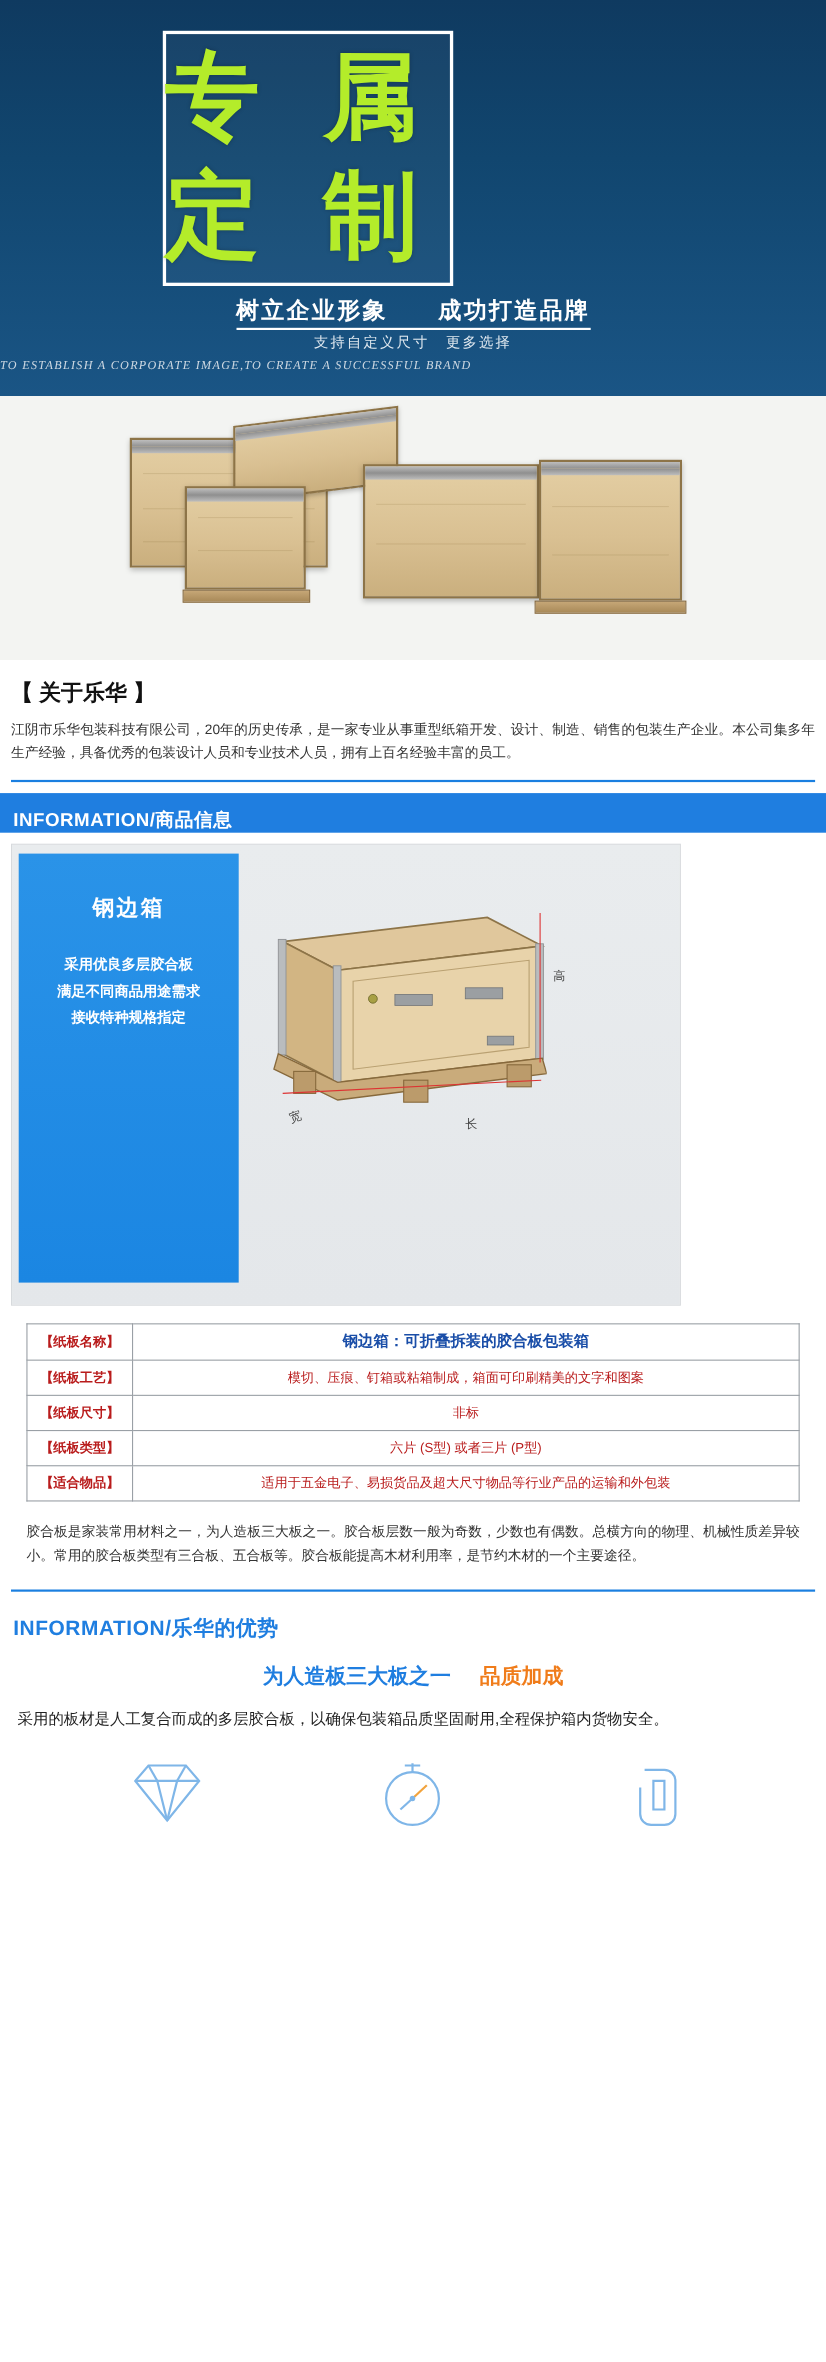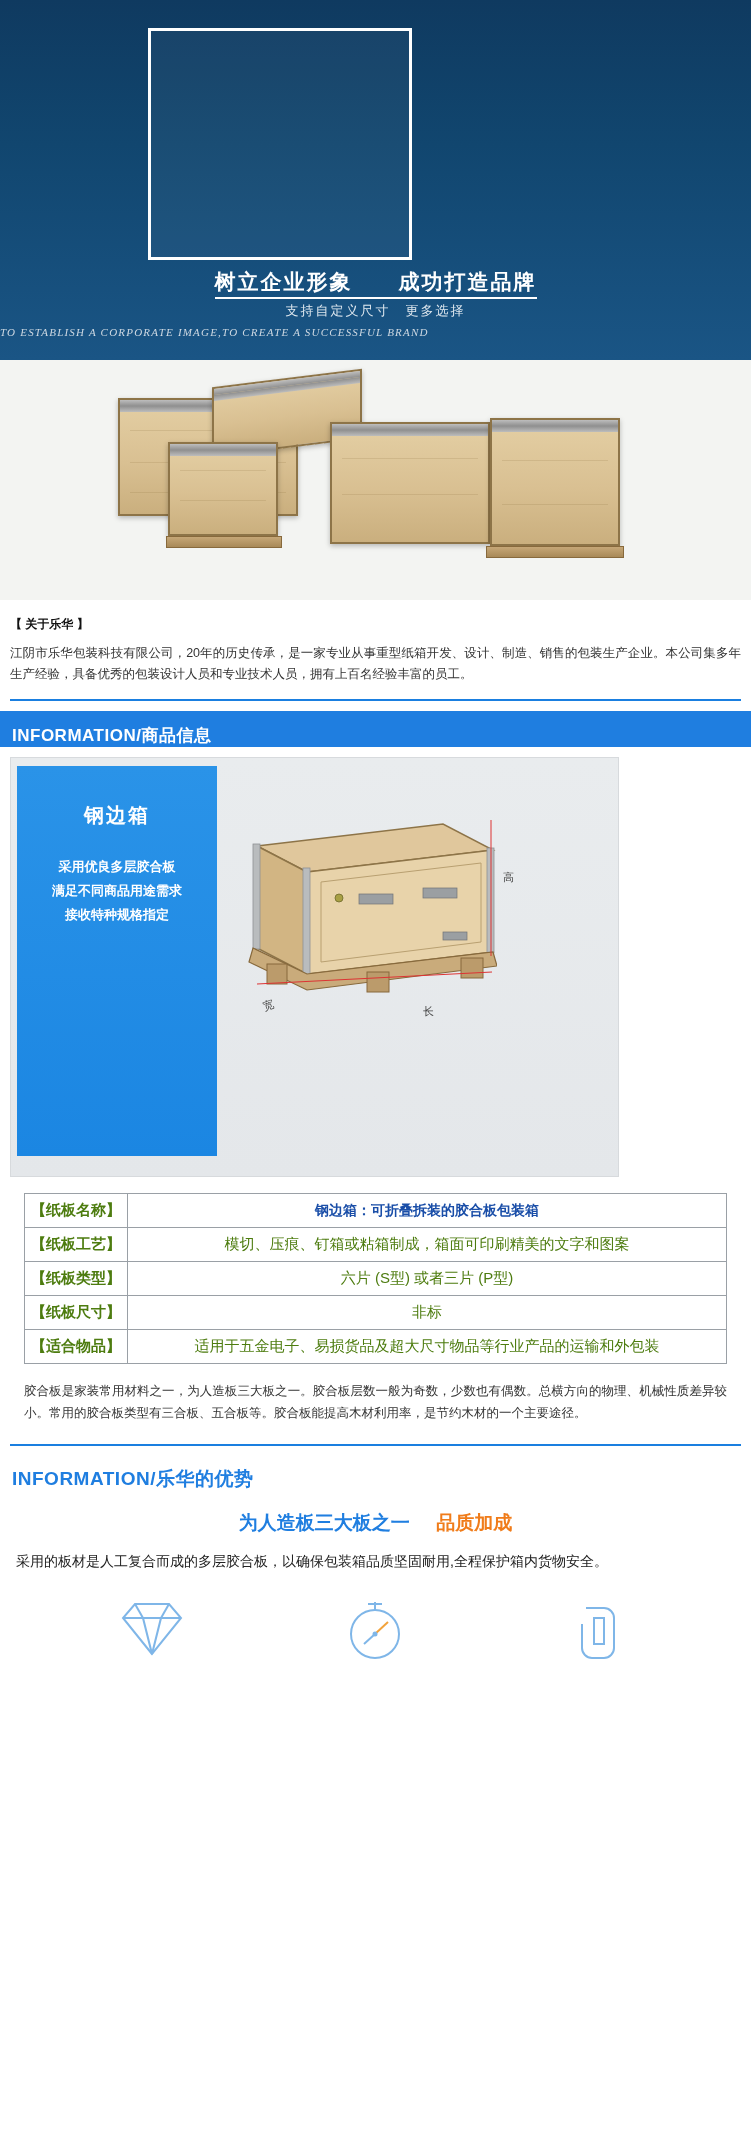--- a/index.html
+++ b/index.html
@@ -89,21 +89,21 @@
   .pallet {
     position: absolute;
     background: linear-gradient(180deg,#c6a777,#a88958);
     border: 1px solid #87693c;
   }
   .grainline { position: absolute; background: rgba(140,110,60,0.18); height: 1px; left: 10px; right: 10px; }
 
   
   .about { padding: 16px 10px 10px 10px; }
   .about h3 {
-    font-size: 12px; font-weight: bold; color: #111; margin-bottom: 10px;
+    font-size: 20px; font-weight: bold; color: #111; margin-bottom: 10px;
   }
   .about p {
     font-size: 12.5px; line-height: 21px; color: #333; text-align: justify;
   }
   .about .rule {
     height: 2px; background: #1a7fe0; margin-top: 14px;
   }
 
   
   .bar {
@@ -146,23 +146,23 @@
     left: 236px; top: 48px;
     width: 250px; height: 150px;
   }
   .dimlabel { position: absolute; font-size: 11px; color: #444; }
 
   
   .specwrap { padding: 16px 24px 0 24px; }
   table.spec { width: 703px; border-collapse: collapse; }
   table.spec td {
     border: 1px solid #9aa0a6;
-    font-size: 15px;
+    font-size: 12px;
     padding: 7px 6px;
-    color: #4d7c0f;
+    color: #b91c1c;
   }
   table.spec td.k {
     width: 96px;
     text-align: center;
     font-weight: bold;
     white-space: nowrap;
   }
   table.spec td.v { text-align: center; }
   table.spec tr.first td.v { color: #1a4ea8; font-weight: bold; font-size: 14px; }
 
@@ -208,20 +208,21 @@
   .icons .ic { width: 120px; text-align: center; color: #7fb6e8; }
 </style>
 </head>
 <body>
 
 <div class="page">
 
   <div class="hero">
     <div class="hero-inner">
       <div class="hero-box"></div>
+      <div class="hero-title"><span>专 属</span><br><span>定 制</span></div>
       <div class="hero-sub1"><span class="u">树立企业形象　　成功打造品牌</span></div>
       <div class="hero-sub2">支持自定义尺寸　更多选择</div>
       <div class="hero-sub3">TO ESTABLISH A CORPORATE IMAGE,TO CREATE A SUCCESSFUL BRAND</div>
     </div>
   </div>
 
   <div class="photo-band">
 
     <div class="crate" style="left:118px; top:38px; width:180px; height:118px;">
       <div class="strip-l"></div>
@@ -329,26 +330,26 @@
       <tbody>
         <tr class="first">
           <td class="k">【纸板名称】</td>
           <td class="v">钢边箱：可折叠拆装的胶合板包装箱</td>
         </tr>
         <tr>
           <td class="k">【纸板工艺】</td>
           <td class="v">模切、压痕、钉箱或粘箱制成，箱面可印刷精美的文字和图案</td>
         </tr>
         <tr>
+          <td class="k">【纸板尺寸】</td>
+          <td class="v">非标</td>
+        </tr>
+        <tr>
           <td class="k">【纸板类型】</td>
           <td class="v">六片 (S型) 或者三片 (P型)</td>
-        </tr>
-        <tr>
-          <td class="k">【纸板尺寸】</td>
-          <td class="v">非标</td>
         </tr>
         <tr>
           <td class="k">【适合物品】</td>
           <td class="v">适用于五金电子、易损货品及超大尺寸物品等行业产品的运输和外包装</td>
         </tr>
       </tbody>
     </table>
   </div>
 
   <div class="note">胶合板是家装常用材料之一，为人造板三大板之一。胶合板层数一般为奇数，少数也有偶数。总横方向的物理、机械性质差异较小。常用的胶合板类型有三合板、五合板等。胶合板能提高木材利用率，是节约木材的一个主要途径。</div>

